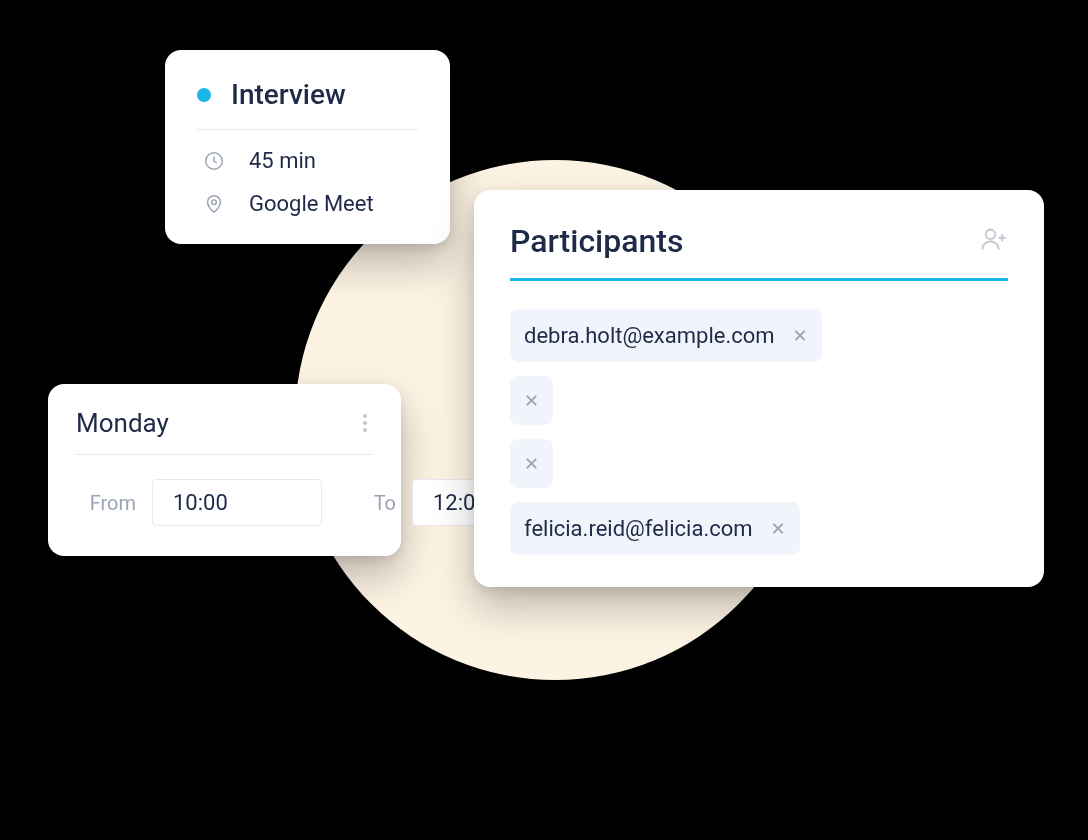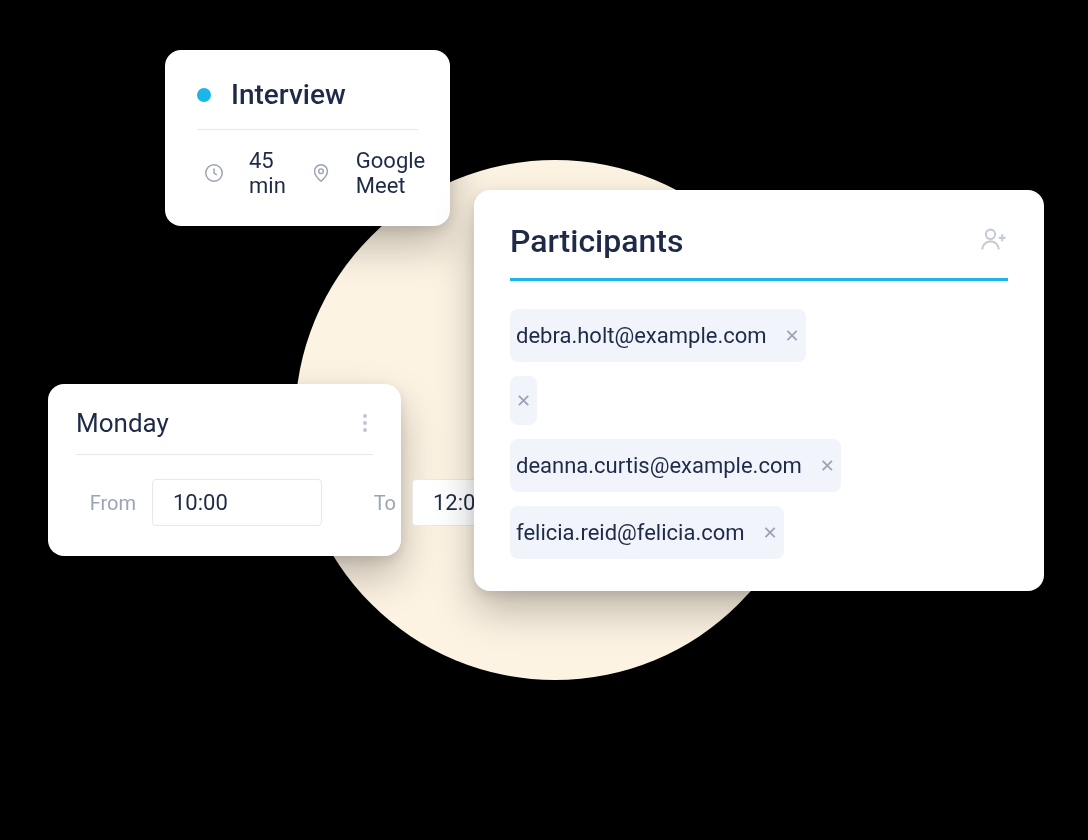--- a/index.html
+++ b/index.html
@@ -49,21 +49,21 @@
     flex-shrink: 0;
   }
   .interview-title {
     font-size: 28px;
     color: #1e2a47;
     font-weight: 500;
   }
   .interview-rows {
     padding-top: 18px;
     display: flex;
-    flex-direction: row;
+    flex-direction: column;
     gap: 18px;
   }
   .interview-row {
     display: flex;
     align-items: center;
     gap: 24px;
     padding-left: 6px;
   }
   .icon-wrap {
     width: 22px;
@@ -174,21 +174,21 @@
   .chips {
     padding-top: 28px;
     display: flex;
     flex-direction: column;
     gap: 14px;
     align-items: flex-start;
   }
   .chip {
     background: #f1f5fb;
     border-radius: 8px;
-    padding: 14px 6px;
+    padding: 14px 14px;
     display: inline-flex;
     align-items: center;
     gap: 18px;
   }
   .chip-text {
     font-size: 22px;
     color: #1e2a47;
   }
   .chip-x {
     font-size: 18px;
@@ -265,21 +265,20 @@
   </div>
   <div class="chips">
     <div class="chip">
       <span class="chip-text">debra.holt@example.com</span>
       <span class="chip-x">✕</span>
     </div>
     <div class="chip">
       <span class="chip-x">✕</span>
     </div>
     <div class="chip">
-      <span class="chip-text">deanna.curtis@example.com</span>
       <span class="chip-x">✕</span>
     </div>
     <div class="chip">
       <span class="chip-text">felicia.reid@felicia.com</span>
       <span class="chip-x">✕</span>
     </div>
   </div>
 </div>
 
 </body></html>

